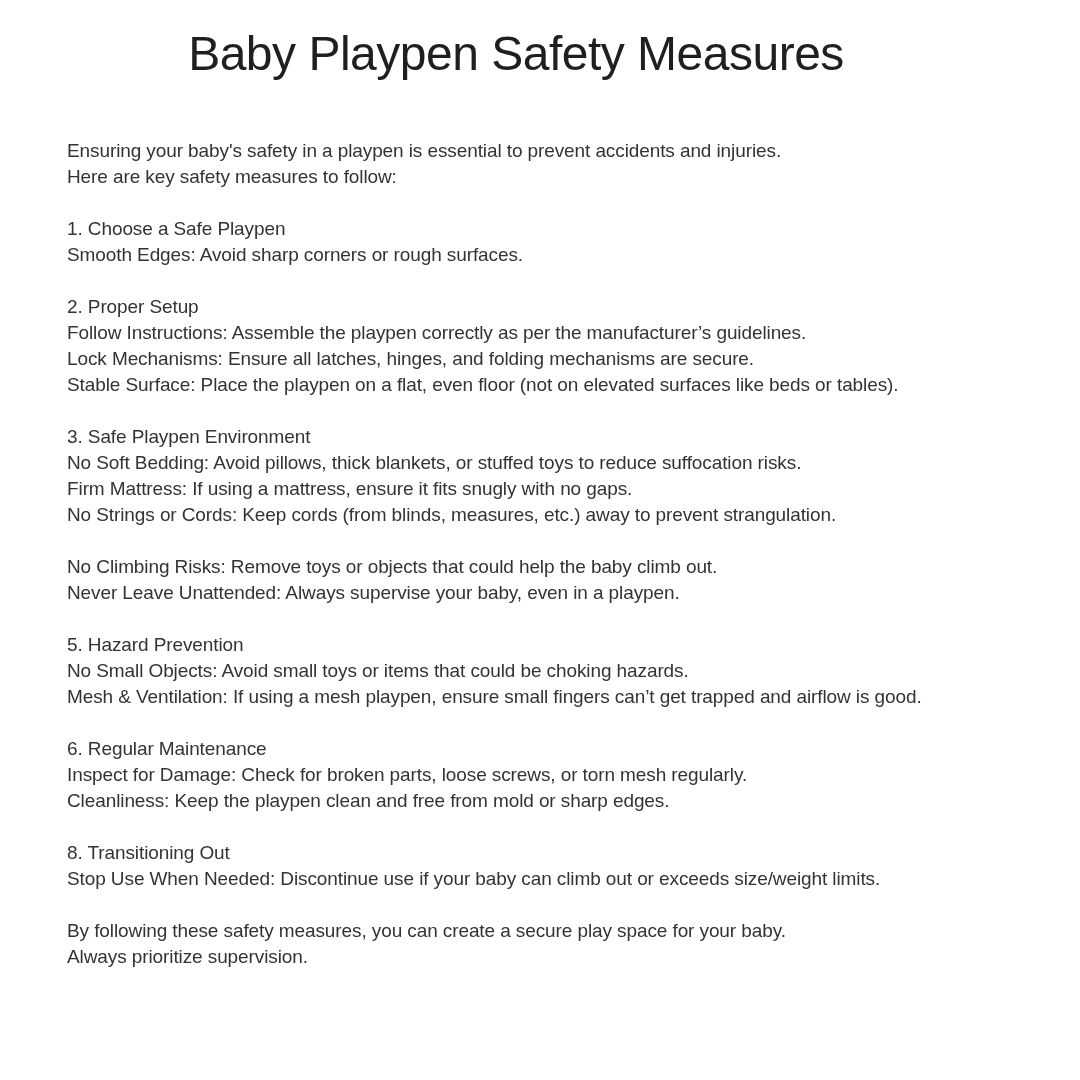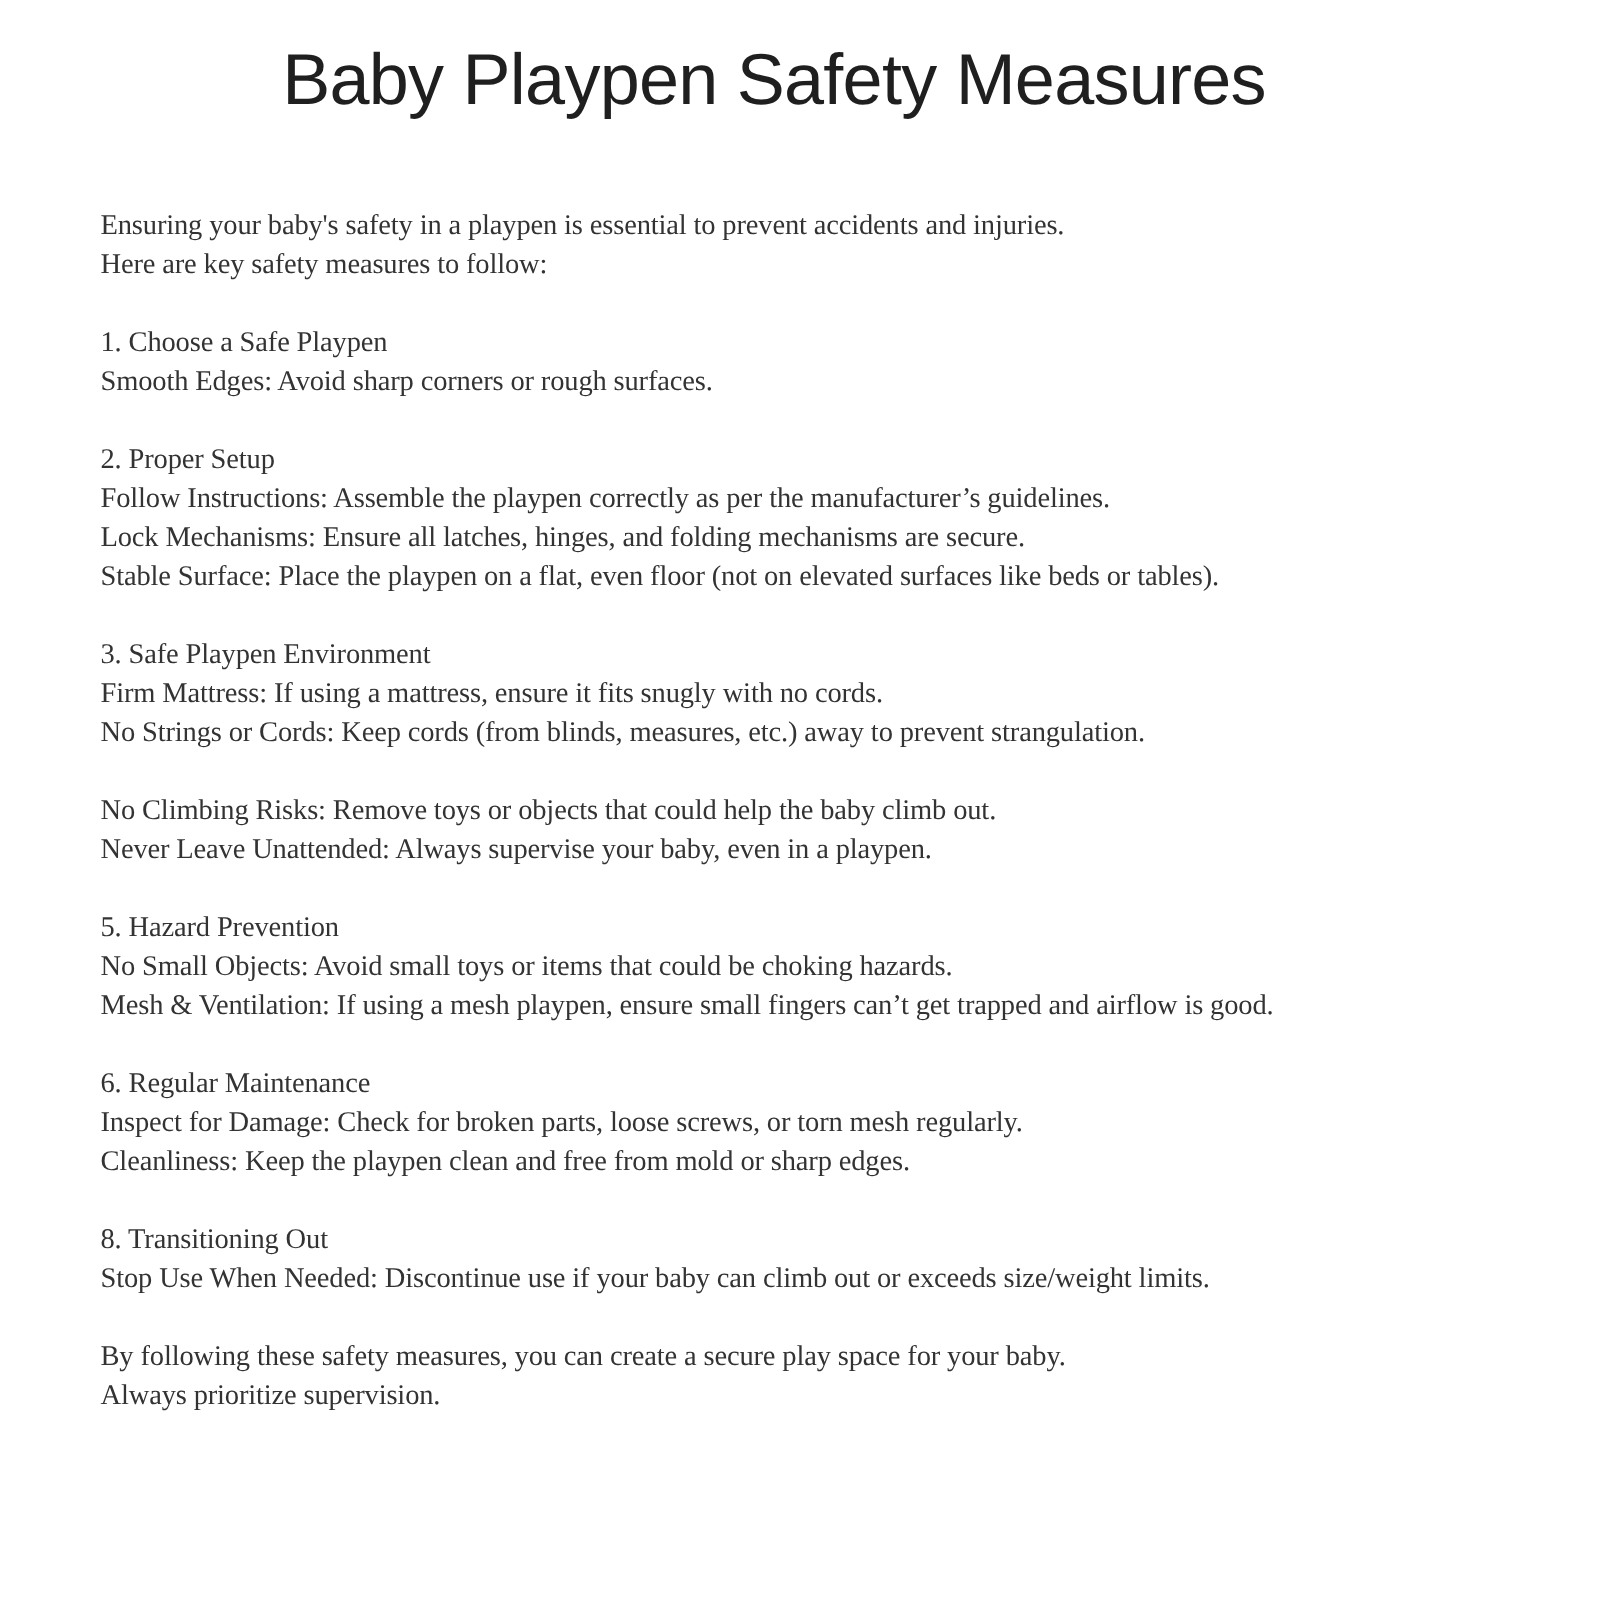--- a/index.html
+++ b/index.html
@@ -26,21 +26,20 @@
     color: #1f1f1f;
   }
   .content {
     position: absolute;
     left: 67px;
     top: 138px;
     font-size: 19px;
     line-height: 26px;
     letter-spacing: -0.1px;
     color: #333333;
-    font-family: Liberation Serif, serif;
   }
   .block {
     margin: 0 0 26px 0;
   }
   .block:last-child {
     margin-bottom: 16px;
   }
   .heading, .line {
     white-space: nowrap;
   }
@@ -66,21 +65,22 @@
 
     <section class="block">
       <div class="heading">2. Proper Setup</div>
       <div class="line">Follow Instructions: Assemble the playpen correctly as per the manufacturer’s guidelines.</div>
       <div class="line">Lock Mechanisms: Ensure all latches, hinges, and folding mechanisms are secure.</div>
       <div class="line">Stable Surface: Place the playpen on a flat, even floor (not on elevated surfaces like beds or tables).</div>
     </section>
 
     <section class="block">
       <div class="heading">3. Safe Playpen Environment</div>
-      <div class="line">Firm Mattress: If using a mattress, ensure it fits snugly with no cords.</div>
+      <div class="line">No Soft Bedding: Avoid pillows, thick blankets, or stuffed toys to reduce suffocation risks.</div>
+      <div class="line">Firm Mattress: If using a mattress, ensure it fits snugly with no gaps.</div>
       <div class="line">No Strings or Cords: Keep cords (from blinds, measures, etc.) away to prevent strangulation.</div>
     </section>
 
     <section class="block">
       <div class="line">No Climbing Risks: Remove toys or objects that could help the baby climb out.</div>
       <div class="line">Never Leave Unattended: Always supervise your baby, even in a playpen.</div>
     </section>
 
     <section class="block">
       <div class="heading">5. Hazard Prevention</div>

